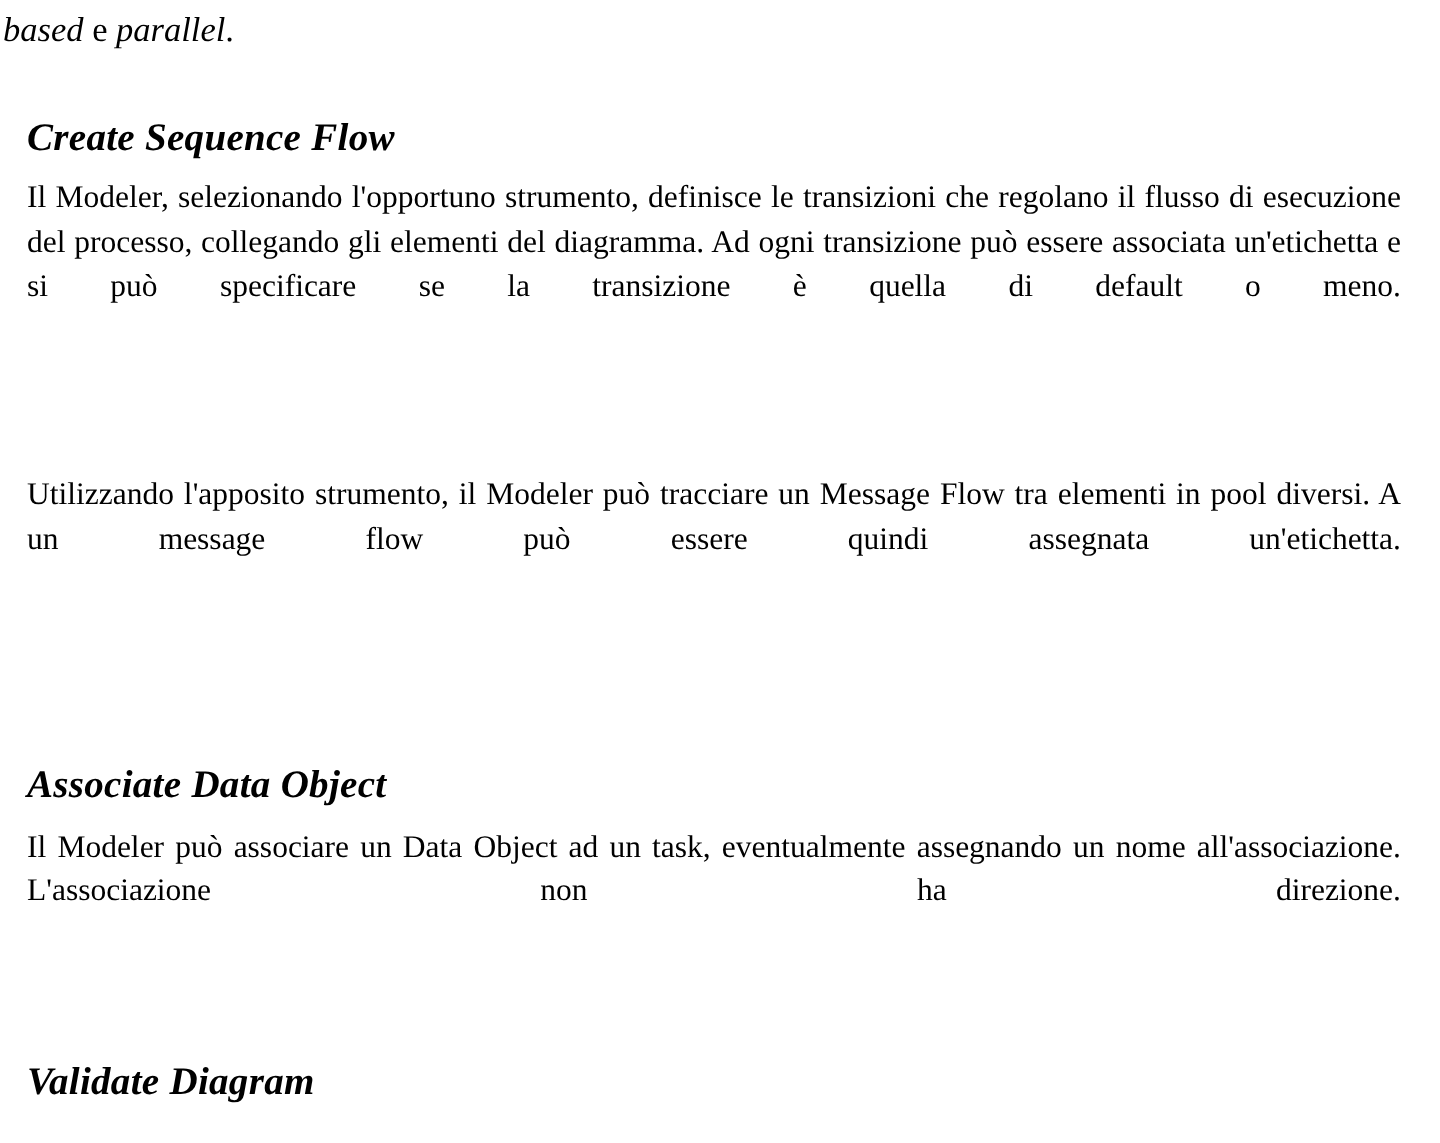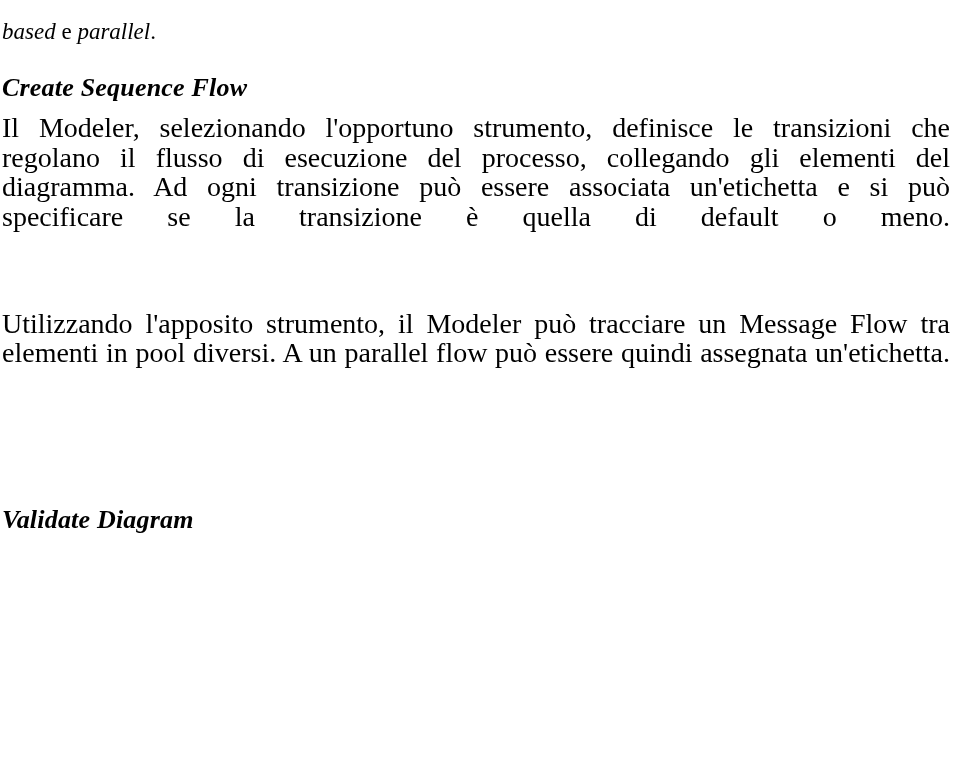--- a/index.html
+++ b/index.html
@@ -23,21 +23,21 @@
     height: 762px;
     box-sizing: border-box;
     padding: 0 10px 0 2px;
   }
 
   
   .continuation {
     font-size: 23px;
     line-height: 27px;
     margin: 0;
-    padding-top: 18px;
+    padding-top: 6px;
     text-align: left;
     white-space: nowrap;
   }
   .continuation .it { font-style: italic; }
   .continuation .ro { font-style: normal; }
 
   
   h2.heading {
     font-family: "Liberation Serif", "DejaVu Serif", serif;
     font-weight: bold;
@@ -45,31 +45,31 @@
     font-size: 26px;
     line-height: 30px;
     margin: 0;
     padding: 0;
     letter-spacing: 0.2px;
     white-space: nowrap;
   }
 
   
   p.body {
-    font-size: 28px;
+    font-size: 21px;
     line-height: 29.5px;
     margin: 0;
     padding: 0;
     text-align: justify;
     text-justify: inter-word;
     hyphens: none;
   }
 
   
-  .sec { margin: 0; padding: 0; }
+  .sec { margin: 16px; padding: 0; }
   .sp-before-h1 { height: 28px; }
   .sp-after-h1  { height: 10px; }
   .sp-before-h   { height: 36px; }
   .sp-after-h    { height: 12px; }
 
   
   p.body::after {
     content: "";
     display: inline-block;
     width: 100%;
@@ -87,28 +87,33 @@
   <section class="sec">
     <h2 class="heading">Create Sequence Flow</h2>
     <div class="sp-after-h1"></div>
     <p class="body">Il Modeler, selezionando l'opportuno strumento, definisce le transizioni che regolano il flusso di esecuzione del processo, collegando gli elementi del diagramma. Ad ogni transizione può essere associata un'etichetta e si può specificare se la transizione è quella di default o meno.</p>
   </section>
 
   <div class="sp-before-h"></div>
 
   <section class="sec">
     <div class="sp-after-h"></div>
-    <p class="body">Utilizzando l'apposito strumento, il Modeler può tracciare un Message Flow tra elementi in pool diversi. A un parallel flow può essere quindi assegnata un'etichetta.</p>
+    <p class="body">Utilizzando l'apposito strumento, il Modeler può tracciare un Message Flow tra elementi in pool diversi. A un message flow può essere quindi assegnata un'etichetta.</p>
   </section>
 
   <div class="sp-before-h"></div>
 
 
   <div class="sp-before-h"></div>
 
+  <section class="sec">
+    <h2 class="heading">Associate Data Object</h2>
+    <div class="sp-after-h"></div>
+    <p class="body">Il Modeler può associare un Data Object ad un task, eventualmente assegnando un nome all'associazione. L'associazione non ha direzione.</p>
+  </section>
 
   <div class="sp-before-h"></div>
 
   <section class="sec">
     <h2 class="heading">Validate Diagram</h2>
 
   </section>
 
 </div>
 

